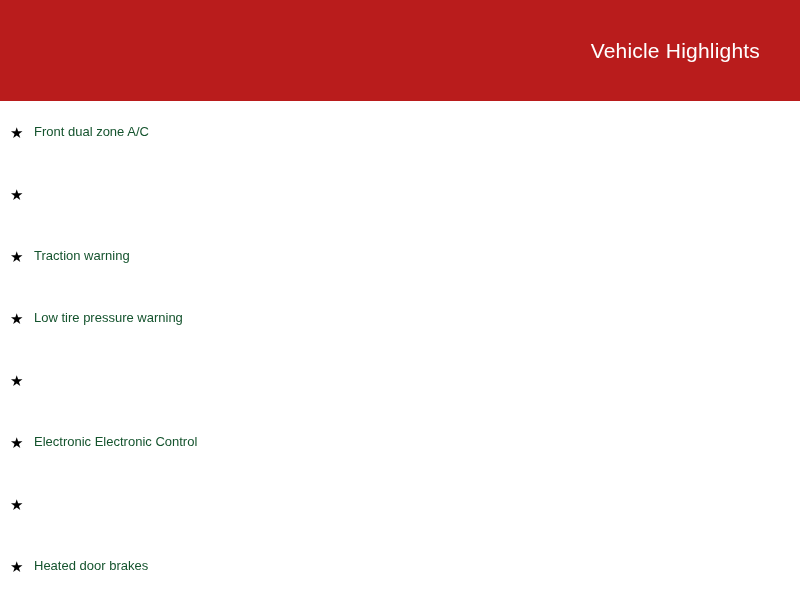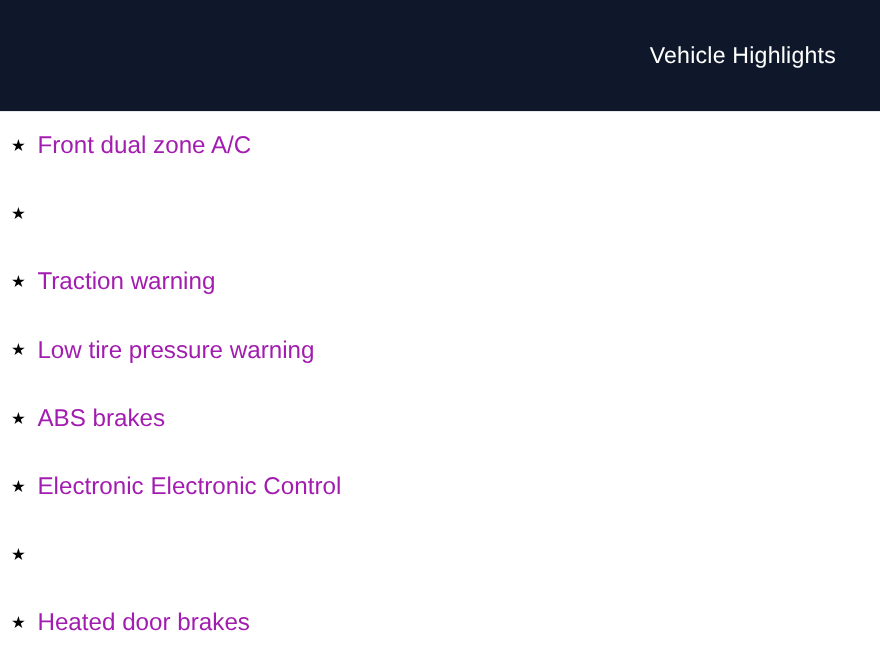--- a/index.html
+++ b/index.html
@@ -18,21 +18,21 @@
     width: 800px;
     height: 600px;
     background: #ffffff;
   }
   .header-bar {
     position: absolute;
     left: 0;
     top: 0;
     width: 800px;
     height: 101px;
-    background: #0f172a;
+    background: #b91c1c;
   }
   .header-title {
     position: absolute;
     right: 40px;
     top: 38px;
     color: #ffffff;
     font-size: 21px;
     line-height: 26px;
     letter-spacing: 0.2px;
     white-space: nowrap;
@@ -55,22 +55,22 @@
   }
   .bullet-star {
     width: 24px;
     flex: 0 0 24px;
     color: #000000;
     font-size: 15px;
     line-height: 15px;
     text-align: left;
   }
   .item-label {
-    color: #a21caf;
-    font-size: 22px;
+    color: #14532d;
+    font-size: 13px;
     line-height: 24px;
     white-space: nowrap;
   }
 </style>
 </head>
 <body>
 
 <div class="page">
 
   <div class="header-bar">
@@ -88,21 +88,20 @@
     <li class="highlight-item">
       <span class="bullet-star">★</span>
       <span class="item-label">Traction warning</span>
     </li>
     <li class="highlight-item">
       <span class="bullet-star">★</span>
       <span class="item-label">Low tire pressure warning</span>
     </li>
     <li class="highlight-item">
       <span class="bullet-star">★</span>
-      <span class="item-label">ABS brakes</span>
     </li>
     <li class="highlight-item">
       <span class="bullet-star">★</span>
       <span class="item-label">Electronic Electronic Control</span>
     </li>
     <li class="highlight-item">
       <span class="bullet-star">★</span>
     </li>
     <li class="highlight-item">
       <span class="bullet-star">★</span>

